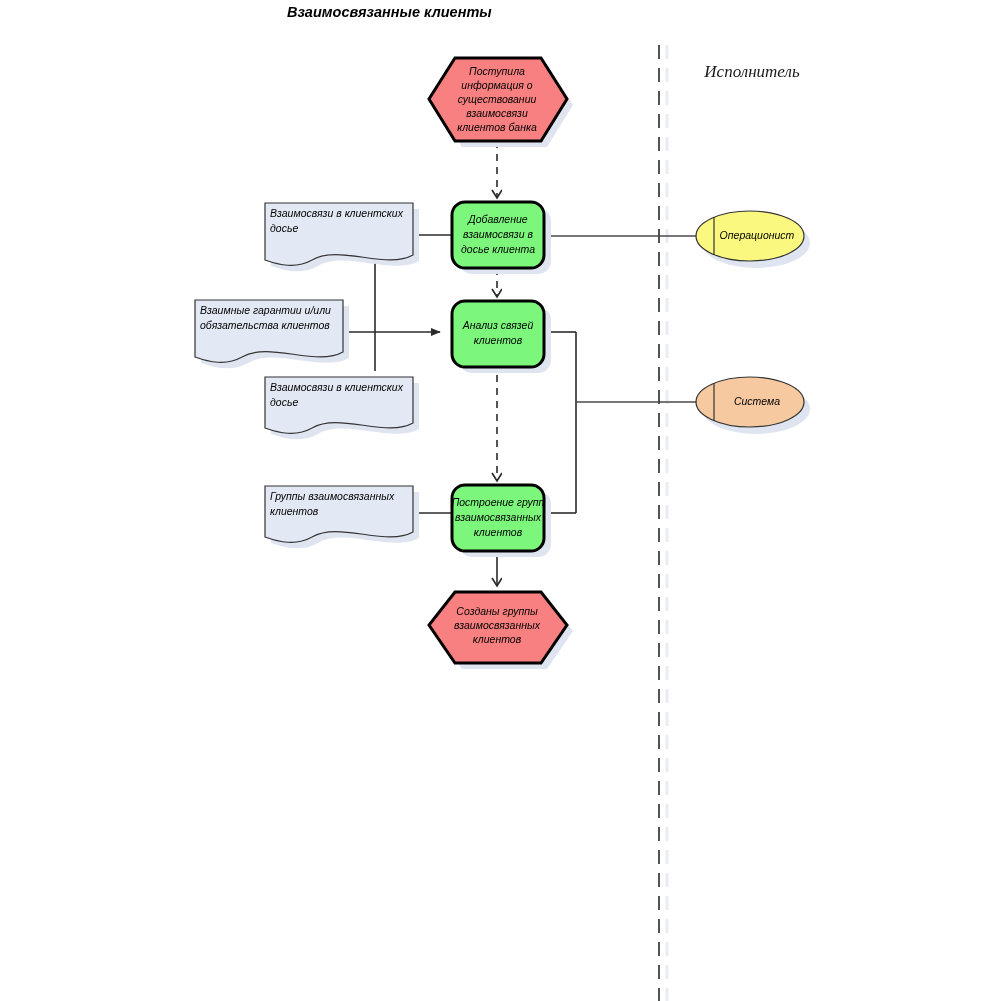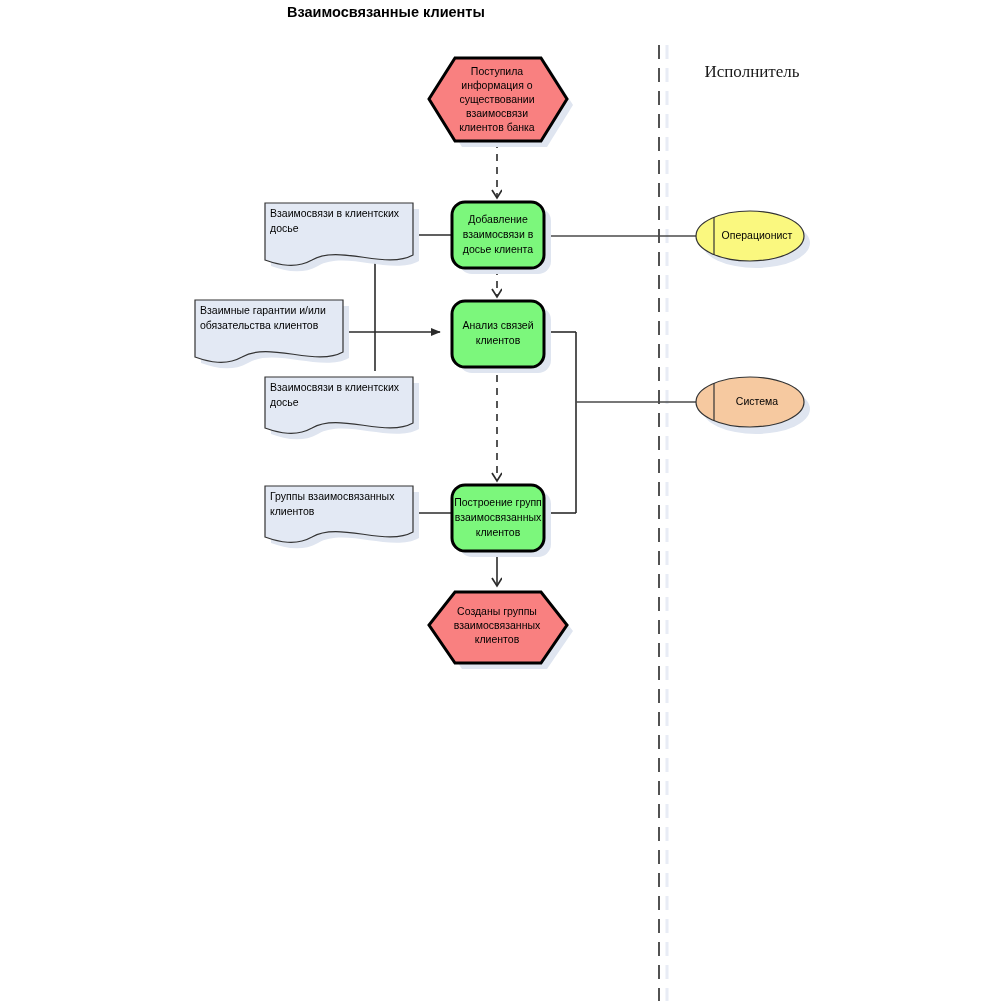--- a/index.html
+++ b/index.html
@@ -13,20 +13,21 @@
     font-family: "Liberation Sans", sans-serif;
     position: relative;
     overflow: hidden;
   }
   #diagram-root {
     position: absolute;
     left: 0;
     top: 0;
     width: 1001px;
     height: 733px;
+    font-style: italic;
   }
   svg.diagram-canvas {
     display: block;
     width: 1001px;
     height: 1001px;
   }
   .node-label {
     font-family: "Liberation Sans", sans-serif;
     font-size: 10.5px;
     fill: #000000;

